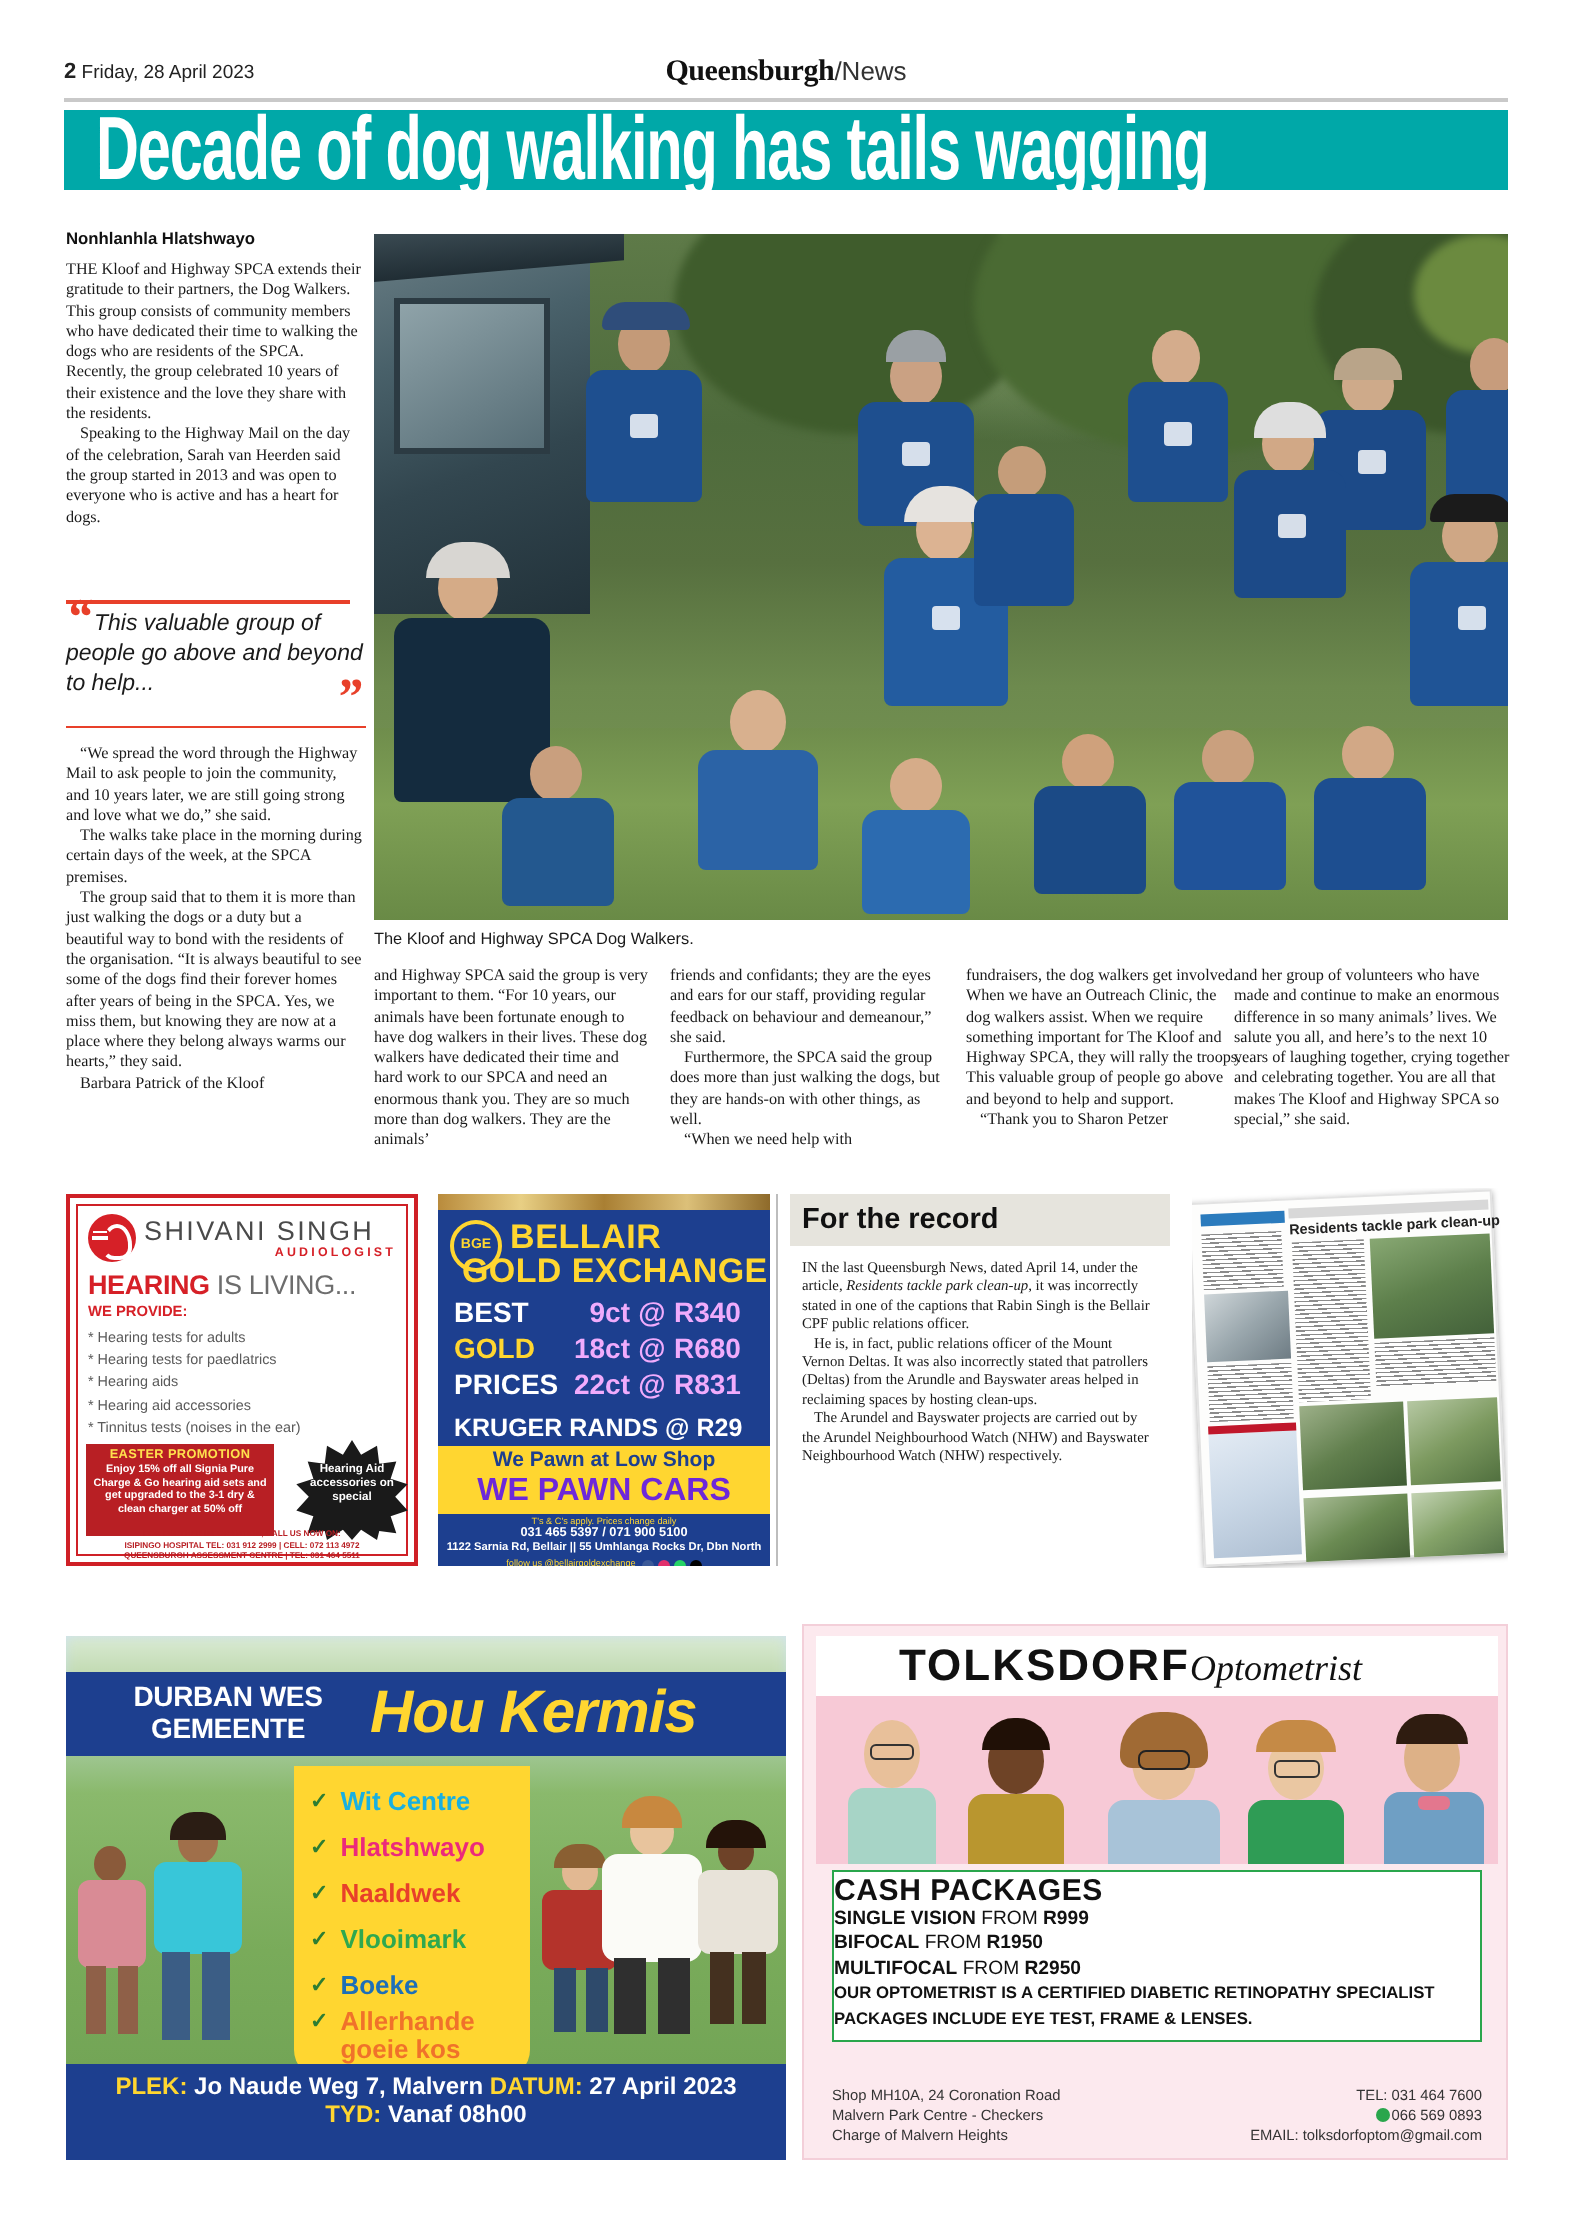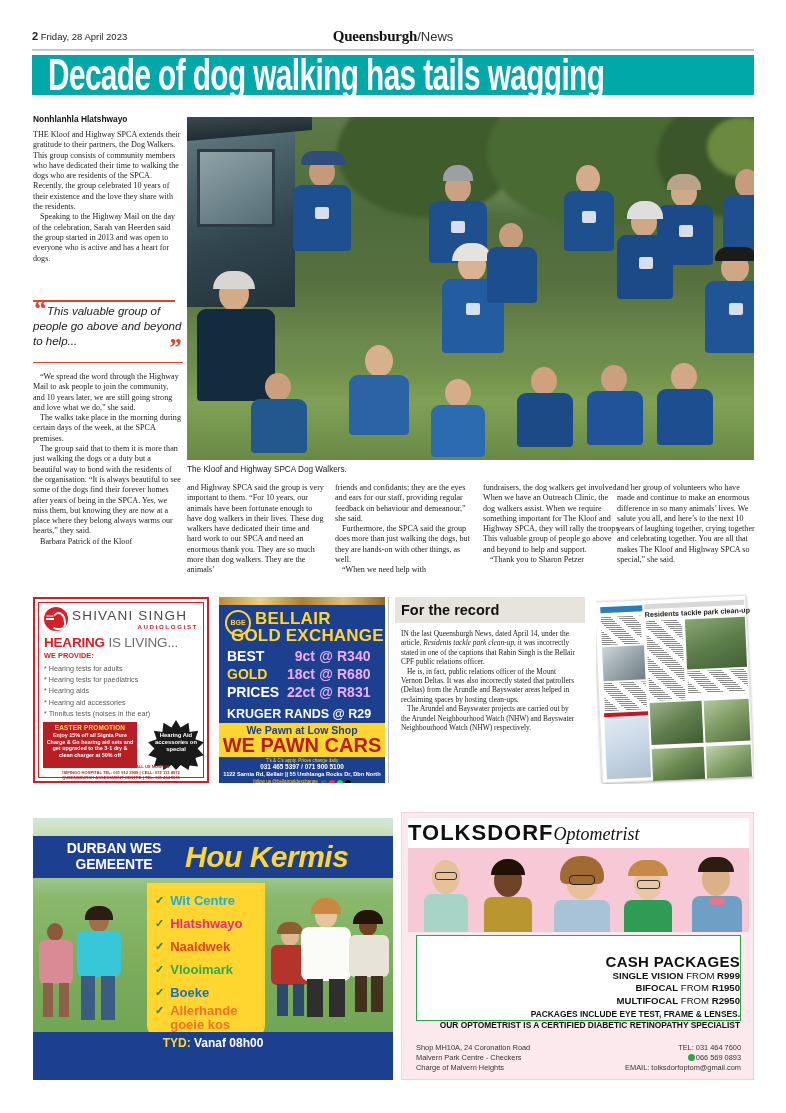--- a/index.html
+++ b/index.html
@@ -169,21 +169,21 @@
   .bg-rows { position:absolute; left:8px; top:50px; width:150px; color:#fff;
      font-family:"Liberation Sans",sans-serif; font-weight:bold; font-size:14px; line-height:18px; }
   .bg-row { display:flex; }
   .bg-lab { width:48px; }
   .bg-lab.gold { color:#ffd630; }
   .bg-val { color:#f0abfc; }
   .bg-kr { position:absolute; left:8px; top:110px; color:#fff; font-family:"Liberation Sans",sans-serif;
      font-weight:bold; font-size:12.5px; }
   .bg-yellow { position:absolute; left:0; top:126px; width:100%; height:34px; background:#ffd630; text-align:center; }
   .bg-y1 { color:#1d3f8f; font-family:"Liberation Sans",sans-serif; font-weight:bold; font-size:10.5px; padding-top:1px;}
-  .bg-y2 { color:#b91c1c; font-family:"Liberation Sans",sans-serif; font-weight:bold; font-size:20px; line-height:19px;}
+  .bg-y2 { color:#6d28d9; font-family:"Liberation Sans",sans-serif; font-weight:bold; font-size:16px; line-height:19px;}
   .bg-foot { position:absolute; left:0; top:161px; width:100%; text-align:center; color:#ffd630;
      font-family:"Liberation Sans",sans-serif; font-size:4.6px; line-height:6.4px; }
   .bg-foot .big { font-size:6.4px; font-weight:bold; color:#fff;}
   .bg-foot .mid { font-size:5.6px; font-weight:bold; color:#fff;}
   .bg-social { display:flex; gap:2px; justify-content:center; align-items:center; margin-top:1px; }
   .bg-social i { width:6px; height:6px; border-radius:50%; display:inline-block; }
 
   
   #adRecord { left: 395px; top: 597px; width: 190px; height: 186px; background:#fff; }
   .rec-head { background:#e6e4dd; padding:4px 6px 4px 6px; }
@@ -224,27 +224,27 @@
   .k-foot { position:absolute; left:0; bottom:0; width:100%; height:48px; background:#1d3f8f;
      text-align:center; padding-top:4px; }
   .k-f1 { font-family:"Liberation Sans",sans-serif; font-weight:bold; font-size:12px; color:#fff; }
   .k-f1 .y { color:#ffd630; }
   .k-f2 { font-family:"Liberation Sans",sans-serif; font-weight:bold; font-size:12px; color:#fff; }
   .k-f3 { font-family:"Liberation Sans",sans-serif; font-size:11.5px; color:#fff; }
 
   
   #adTolks { left: 401px; top: 812px; width: 353px; height: 268px; background:#fce9ee; border:1px solid #f3cfd9;}
   .t-white { position:absolute; left:6px; top:5px; width:341px; height:30px; background:#fff; }
-  .t-name { position:absolute; left:0; top:0; width:273px; text-align:left; line-height:30px; }
+  .t-name { position:absolute; left:0; top:0; width:273px; text-align:right; line-height:30px; }
   .t-name .n1 { font-family:"Liberation Sans",sans-serif; font-weight:bold; font-size:22px; letter-spacing:1px; color:#111;}
   .t-name .n2 { font-family:"Liberation Serif",serif; font-style:italic; font-size:18px; color:#111; }
   .t-photo { position:absolute; left:6px; top:35px; width:341px; height:84px; background:#f7c9d6; overflow:hidden;}
   .t-face { position:absolute; }
   .t-box { position:absolute; left:14px; top:122px; width:325px; height:86px; background:#fff; border:1.6px solid #2aa64c;
-     text-align:right; padding-top:17px;}
+     text-align:left; padding-top:1px;}
   .t-h { font-family:"Liberation Sans",sans-serif; font-weight:bold; font-size:15px; color:#111; letter-spacing:0.3px;}
   .t-l { font-family:"Liberation Sans",sans-serif; font-size:9.6px; color:#111; line-height:12.4px;}
   .t-l b { font-weight:bold; }
   .t-l2 { font-family:"Liberation Sans",sans-serif; font-size:8.4px; font-weight:bold; color:#111; line-height:11px; margin-top:2px;}
   .t-foot { position:absolute; left:14px; bottom:6px; width:325px; display:flex; justify-content:space-between;
      font-family:"Liberation Sans",sans-serif; font-size:7.4px; color:#333; line-height:10px; }
   .t-foot .right { text-align:right; }
   .wa { display:inline-block; width:7px; height:7px; border-radius:50%; background:#2aa64c; vertical-align:-1px; margin-right:1px;}
 </style>
 </head>
@@ -589,20 +589,26 @@
         <span class="k-check">✓</span>
         <span class="k-label" style="color:#1d6fb8">Boeke</span>
       </div>
       <div class="k-item" style="height:36px;align-items:flex-start;">
         <span class="k-check">✓</span>
         <span class="k-label" style="color:#f0722a">Allerhande goeie kos</span>
       </div>
     </div>
 
     <div class="k-foot">
+      <div class="k-f1">
+        <span class="y">PLEK:</span>
+        <span>Jo Naude Weg 7, Malvern</span>
+        <span class="y">DATUM:</span>
+        <span>27 April 2023</span>
+      </div>
       <div class="k-f2">
         <span style="color:#ffd630">TYD:</span>
         <span>Vanaf 08h00</span>
       </div>
     </div>
   </div>
 
   <div class="ad" id="adTolks">
     <div class="t-white">
       <div class="t-name">
@@ -652,22 +658,22 @@
       <div class="t-l">
         <b>BIFOCAL</b>
         <span>FROM</span>
         <b>R1950</b>
       </div>
       <div class="t-l">
         <b>MULTIFOCAL</b>
         <span>FROM</span>
         <b>R2950</b>
       </div>
+      <div class="t-l2" style="margin-top:0;">OUR OPTOMETRIST IS A CERTIFIED DIABETIC RETINOPATHY SPECIALIST</div>
       <div class="t-l2">PACKAGES INCLUDE EYE TEST, FRAME &amp; LENSES.</div>
-      <div class="t-l2" style="margin-top:0;">OUR OPTOMETRIST IS A CERTIFIED DIABETIC RETINOPATHY SPECIALIST</div>
     </div>
 
     <div class="t-foot">
       <div>
         <div>Shop MH10A, 24 Coronation Road</div>
         <div>Malvern Park Centre - Checkers</div>
         <div>Charge of Malvern Heights</div>
       </div>
       <div class="right">
         <div>TEL: 031 464 7600</div>

